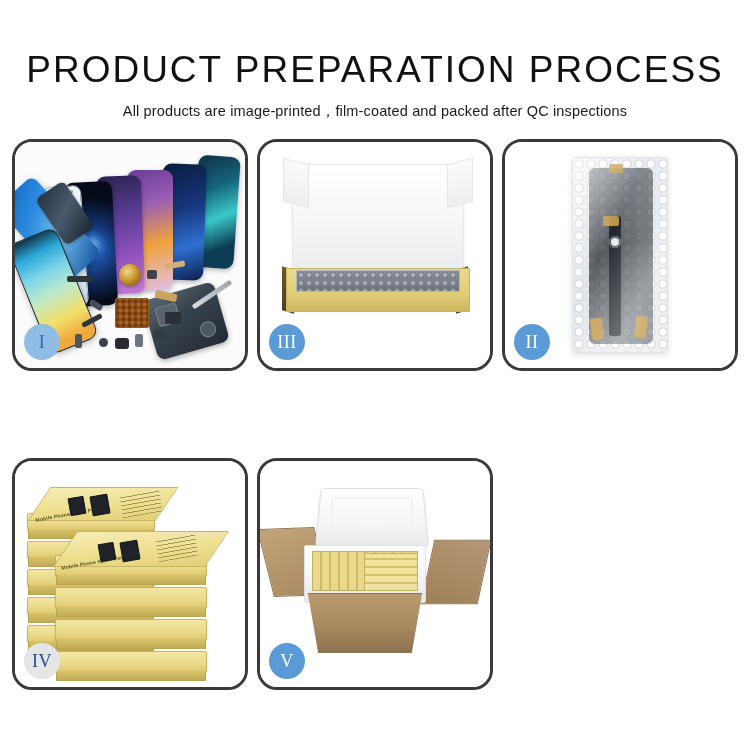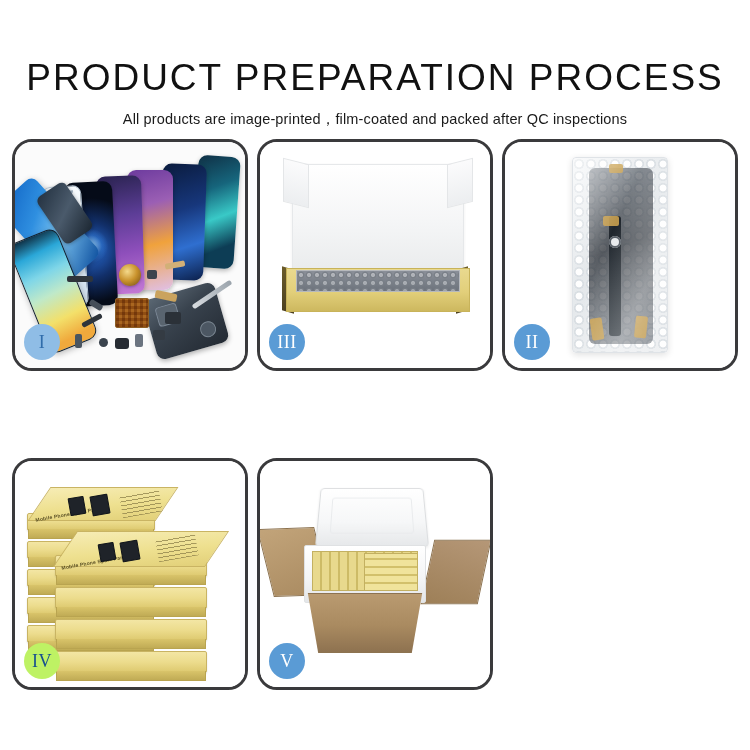--- a/index.html
+++ b/index.html
@@ -5,21 +5,21 @@
   * { box-sizing: border-box; margin: 0; padding: 0; }
   html, body {
     width: 750px; height: 750px;
     background: #ffffff;
     font-family: "Liberation Sans", sans-serif;
     overflow: hidden;
   }
   .page { position: relative; width: 750px; height: 750px; background:#fff; }
 
   
-  .header { position:absolute; left:0; top:16px; width:750px; text-align:center; }
+  .header { position:absolute; left:0; top:8px; width:750px; text-align:center; }
   .title {
     font-family:"Liberation Sans", sans-serif;
     font-size: 37px; font-weight: 400; letter-spacing: 2.0px;
     color:#111111; margin-top: 43px; line-height: 1.05;
     white-space: nowrap;
   }
   .subtitle {
     font-family:"Liberation Sans", sans-serif;
     font-size: 14.5px; font-weight:400; color:#1a1a1a;
     margin-top: 12px; letter-spacing: 0.15px; white-space:nowrap;
@@ -47,21 +47,21 @@
     position:absolute; left:9px; bottom:8px;
     width:36px; height:36px; border-radius:50%;
     background:#5a9bd5;
     display:flex; align-items:center; justify-content:center;
     color:#ffffff;
     font-family:"Liberation Serif", serif;
     font-size:18px; letter-spacing:0.5px;
     z-index: 40;
   }
   .badge.soft { background:#8fbde6; color:#2f6cab; }
-  .badge.deep { background:#bef264; color:#17508f; }
+  .badge.deep { background:#e5e5e5; color:#17508f; }
 
   
   .p1bg { position:absolute; inset:0; background:#fbfbfb; }
   .fanphone {
     position:absolute; border-radius:9px;
     box-shadow: 0 2px 5px rgba(0,0,0,.28);
     overflow:hidden;
   }
   .ph-teal  { width:42px; height:112px; right:8px;  top:14px;
               transform: rotate(4deg);

